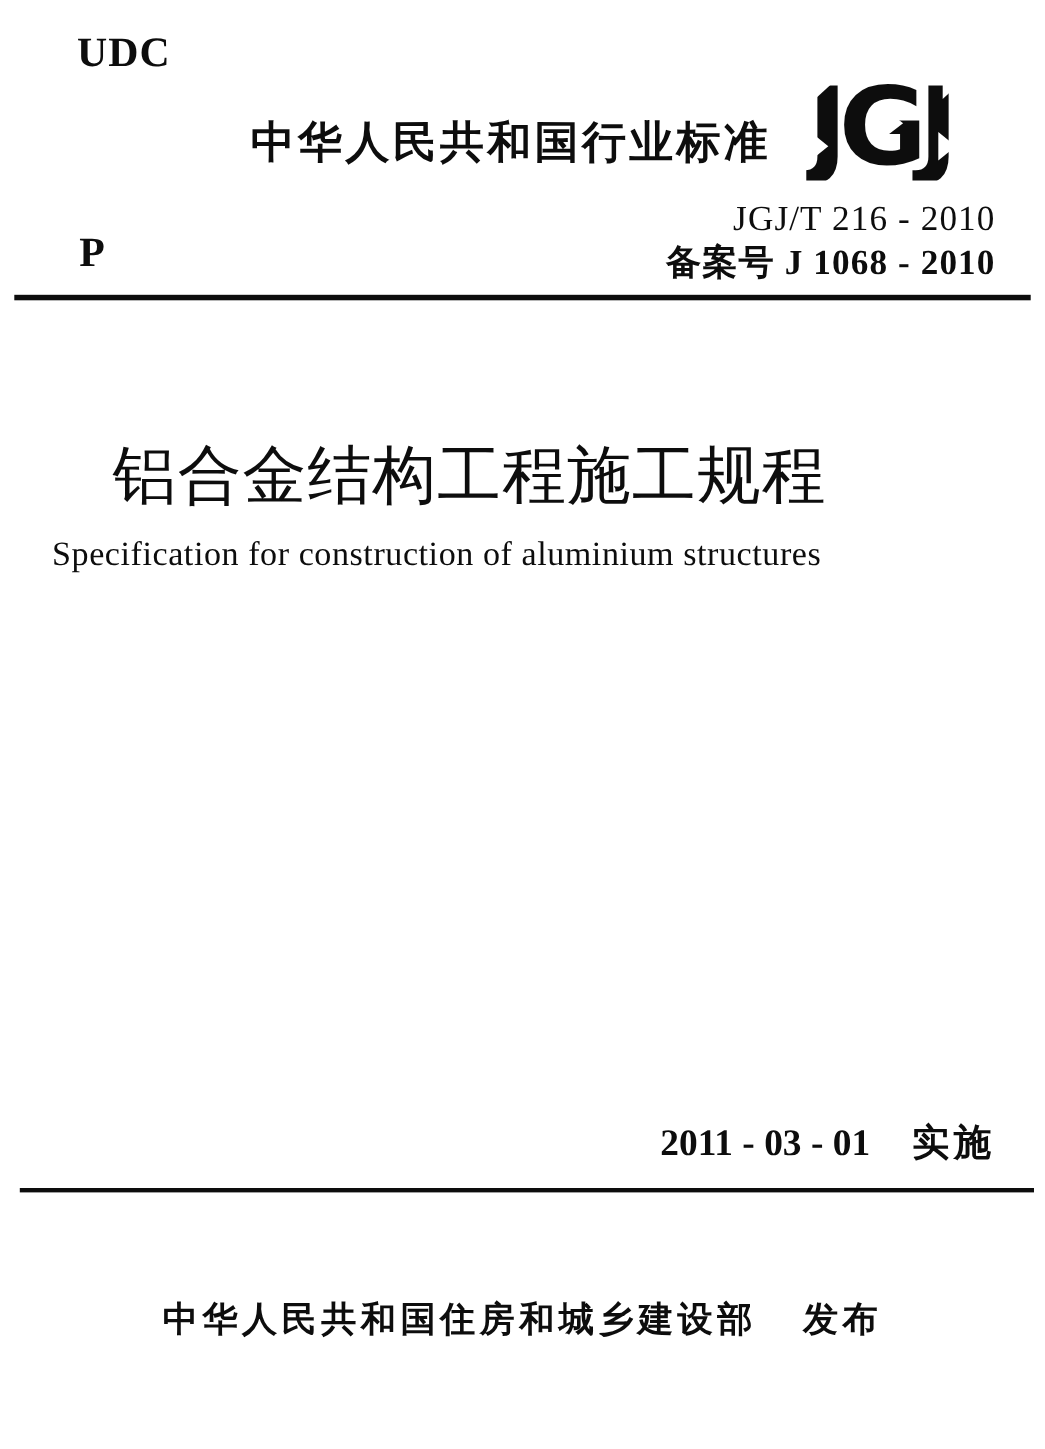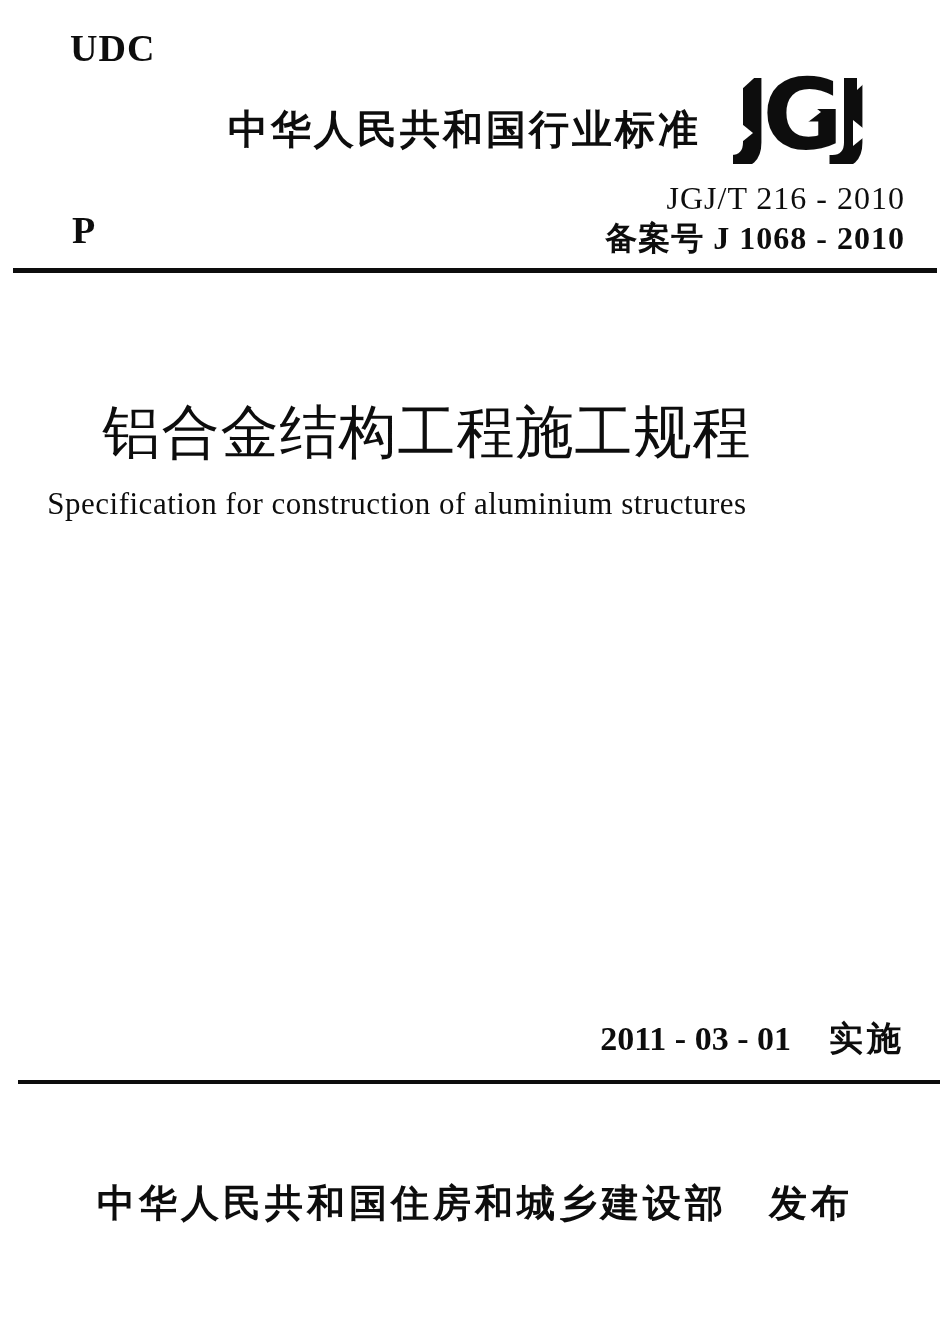--- a/index.html
+++ b/index.html
@@ -116,21 +116,21 @@
     letter-spacing: 4px;
   }
   .issue-group { left: 70px; }
   .impl-group  { right: 45px; }
   .publisher-row {
     position: absolute;
     left: 0;
     top: 1178px;
     width: 950px;
     text-align: center;
-    font-size: 38px;
+    font-size: 32px;
     font-weight: bold;
     letter-spacing: 4px;
     font-family: "Liberation Sans", "DejaVu Sans", sans-serif;
     white-space: nowrap;
   }
   .publisher-row .pub-label {
     margin-left: 42px;
   }
 </style>
 </head>

